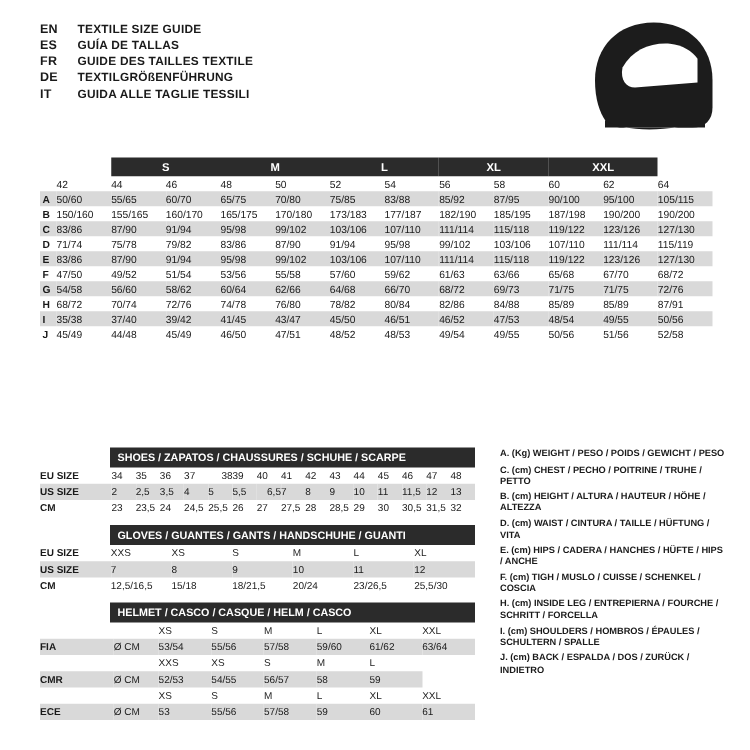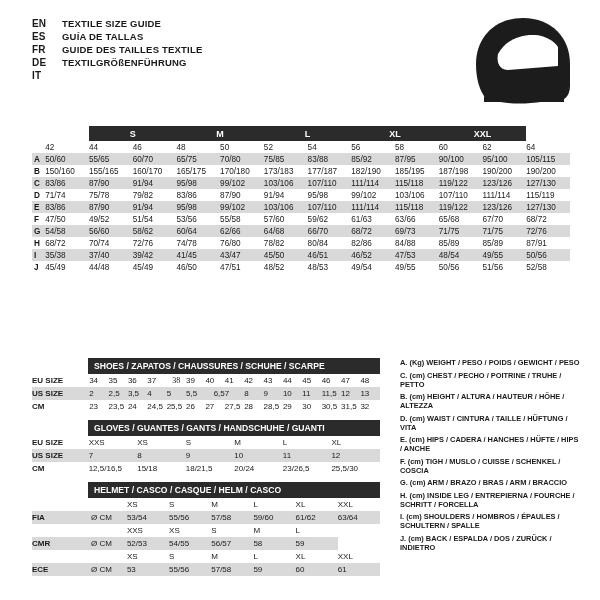--- a/index.html
+++ b/index.html
@@ -80,20 +80,21 @@
   <div class="lang-row">
     <span class="lang-code">FR</span>
     <span class="lang-title">GUIDE DES TAILLES TEXTILE</span>
   </div>
   <div class="lang-row">
     <span class="lang-code">DE</span>
     <span class="lang-title">TEXTILGRÖßENFÜHRUNG</span>
   </div>
   <div class="lang-row">
     <span class="lang-code">IT</span>
+    <span class="lang-title">GUIDA ALLE TAGLIE TESSILI</span>
   </div>
 </div>
 
 <div class="helmet">
   <svg viewBox="0 0 110 100" width="110" height="100" aria-hidden="true">
     <path d="M55 4 C26 4 8 24 8 50 C8 66 12 76 16 82 C19 86 24 88 30 88 L86 88 C96 88 102 82 102 72 L102 50 C102 24 84 4 55 4 Z" fill="#1c1c1c"></path>
     <path d="M30 40 C38 26 52 20 68 21 C78 22 86 27 90 33 L90 52 L40 56 C33 56 28 50 30 40 Z" fill="#ffffff"></path>
     <path d="M16 82 C30 92 70 92 96 82 L96 88 L16 88 Z" fill="#1c1c1c"></path>
   </svg>
 </div>
@@ -282,21 +283,21 @@
 
   <div class="sec-title offset">SHOES / ZAPATOS / CHAUSSURES / SCHUHE / SCARPE</div>
   <table class="lt">
       <tbody id="shoes-tbody">
         <tr>
           <td class="lbl">EU SIZE</td>
           <td style="width: 19px; text-align: left;">34</td>
           <td style="width: 19px; text-align: left;">35</td>
           <td style="width: 19px; text-align: left;">36</td>
           <td style="width: 19px; text-align: left;">37</td>
-          <td style="width: 19px; text-align: center; font-family: Liberation Serif, serif;">38</td>
+          <td style="width: 19px; text-align: right;">38</td>
           <td style="width: 19px; text-align: left;">39</td>
           <td style="width: 19px; text-align: left;">40</td>
           <td style="width: 19px; text-align: left;">41</td>
           <td style="width: 19px; text-align: left;">42</td>
           <td style="width: 19px; text-align: left;">43</td>
           <td style="width: 19px; text-align: left;">44</td>
           <td style="width: 19px; text-align: left;">45</td>
           <td style="width: 19px; text-align: left;">46</td>
           <td style="width: 19px; text-align: left;">47</td>
           <td style="width: 19px; text-align: left;">48</td>
@@ -440,17 +441,16 @@
     </table>
 </div>
 
 <div class="legend">
   <p>A. (Kg) WEIGHT / PESO / POIDS / GEWICHT / PESO</p>
   <p>C. (cm) CHEST / PECHO / POITRINE / TRUHE / PETTO</p>
   <p>B. (cm) HEIGHT / ALTURA / HAUTEUR / HÖHE / ALTEZZA</p>
   <p>D. (cm) WAIST / CINTURA / TAILLE / HÜFTUNG / VITA</p>
   <p>E. (cm) HIPS / CADERA / HANCHES / HÜFTE / HIPS / ANCHE</p>
   <p>F. (cm) TIGH / MUSLO / CUISSE / SCHENKEL / COSCIA</p>
-  <p>G. (cm) ARM / BRAZO / BRAS / ARM / BRACCIO</p>
   <p>H. (cm) INSIDE LEG / ENTREPIERNA / FOURCHE / SCHRITT / FORCELLA</p>
   <p>I. (cm) SHOULDERS / HOMBROS / ÉPAULES / SCHULTERN / SPALLE</p>
   <p>J. (cm) BACK / ESPALDA / DOS / ZURÜCK / INDIETRO</p>
 </div>
 
 </body></html>

